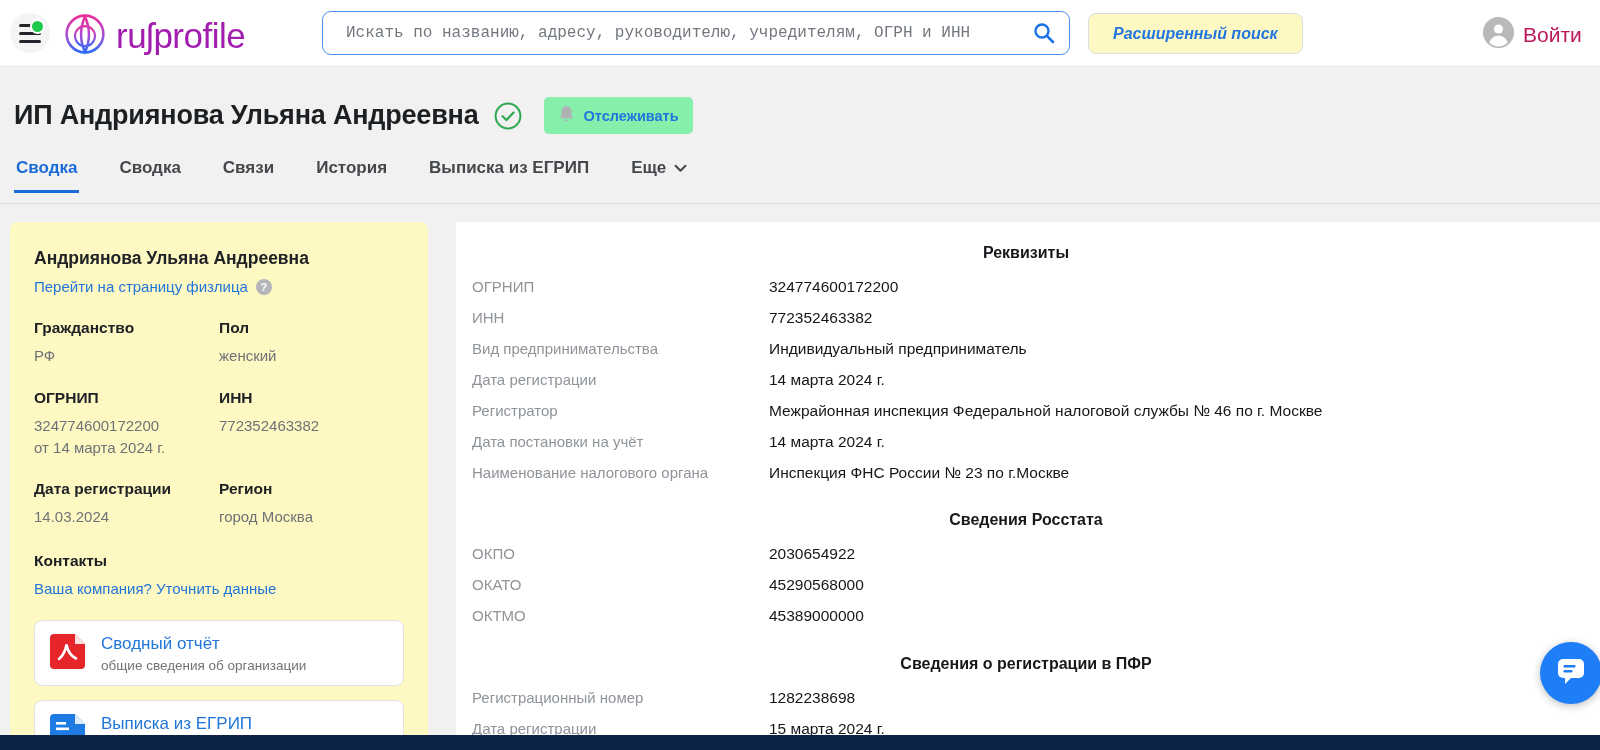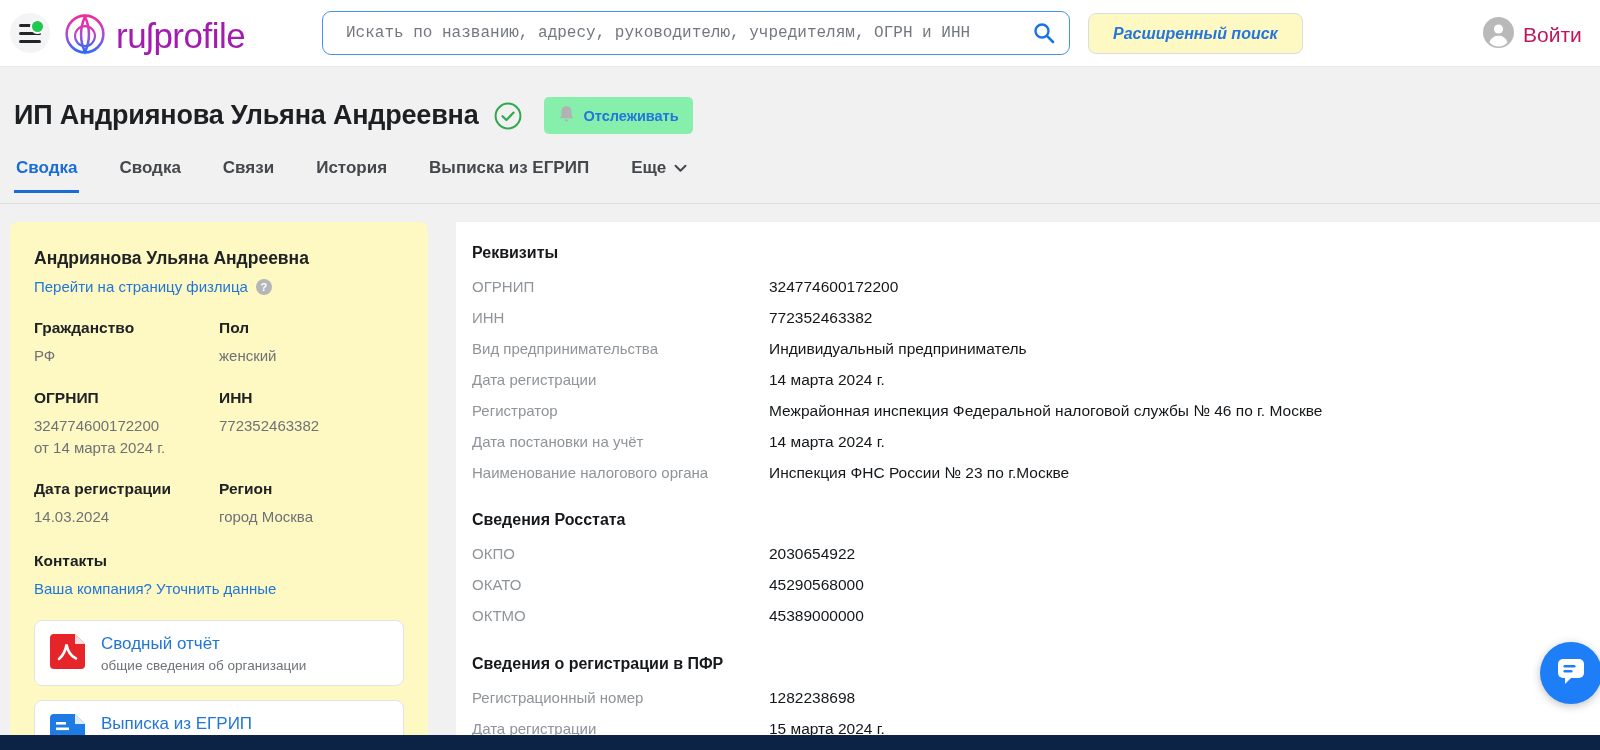--- a/index.html
+++ b/index.html
@@ -55,21 +55,21 @@
   .f-label{font-size:15.5px;font-weight:bold;color:#202326;margin-bottom:8px;}
   .f-value{font-size:15px;color:#6e7276;line-height:1.45;}
   .contacts-label{font-size:15.5px;font-weight:bold;margin:0 0 10px;}
   .report-btn{display:flex;align-items:center;gap:15px;border:1px solid #e3e3e3;border-radius:8px;
     padding:12px 14px;margin-top:14px;background:#fff;cursor:pointer;width:100%;
     box-sizing:border-box;font-family:"Liberation Sans",sans-serif;text-align:left;}
   .report-title{font-size:17px;color:#2176d9;margin-bottom:4px;}
   .report-sub{font-size:13.5px;color:#6e7276;}
   .right-panel{flex:1;background:#fff;box-sizing:border-box;min-height:526px;
     padding:20px 20px 18px 16px;}
-  .section-title{font-size:16px;font-weight:bold;color:#16181b;margin:28px 0 15px;}
+  .section-title{font-size:16px;font-weight:bold;color:#16181b;margin:28px 0 15px;text-align:center;}
   .section-title.first{margin-top:2px;}
   .drow{display:flex;margin-bottom:10px;line-height:1.35;}
   .dlabel{width:250px;margin-right:47px;flex-shrink:0;color:#8f9499;font-size:15px;}
   .dvalue{color:#14171a;font-size:15.5px;max-width:845px;}
   
   .chat-fab{position:absolute;right:-2px;top:642px;width:62px;height:62px;border-radius:50%;
     background:#1e7ef7;display:flex;align-items:center;justify-content:center;cursor:pointer;
     box-shadow:0 2px 8px rgba(0,0,0,.25);}
   .bottom-bar{position:absolute;left:0;bottom:0;width:100%;height:15px;background:#0d2346;}
 </style>

